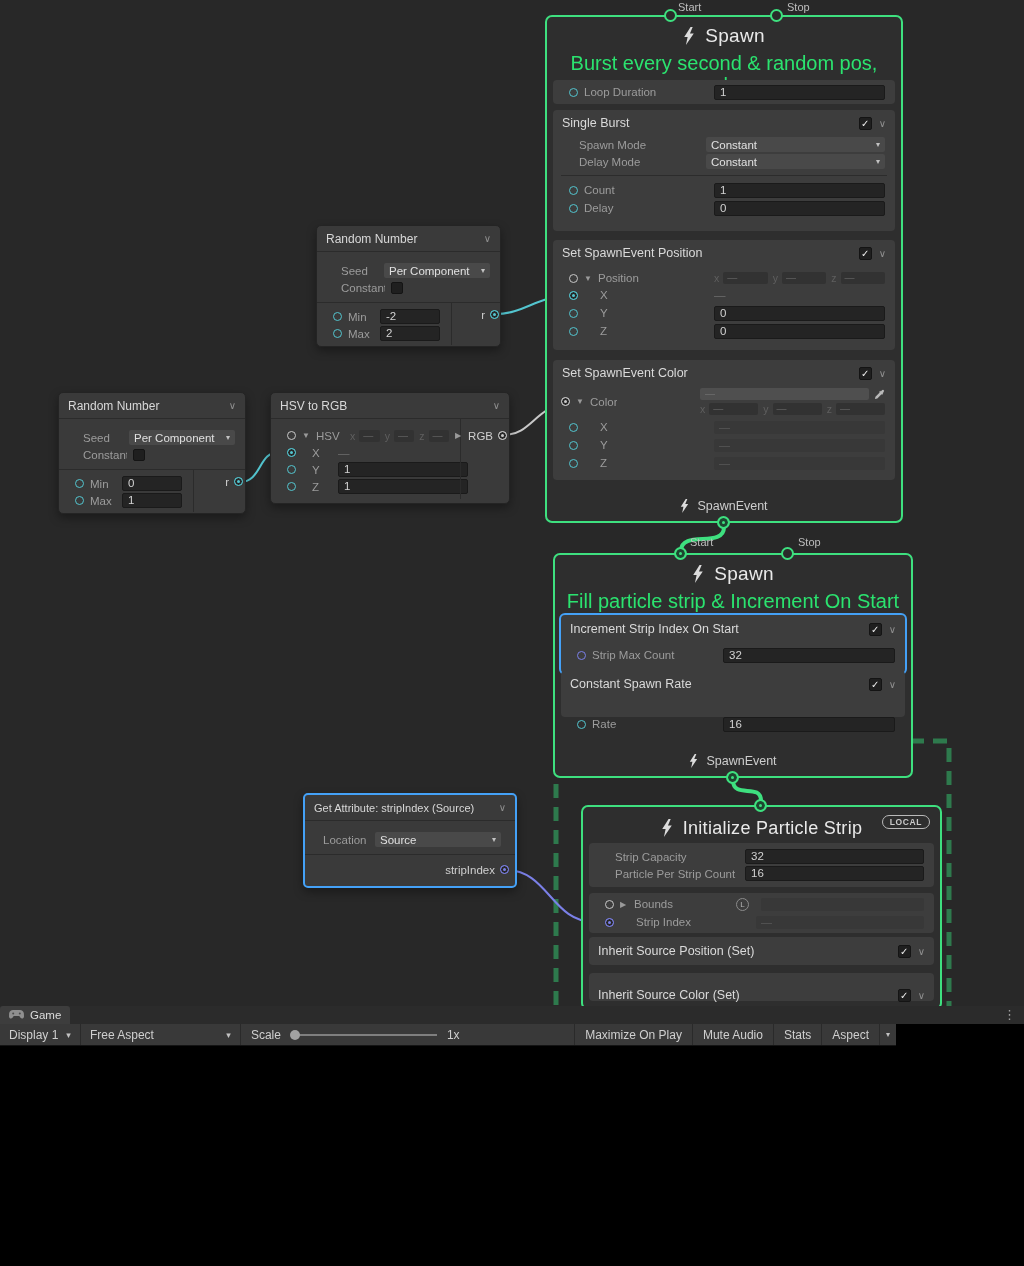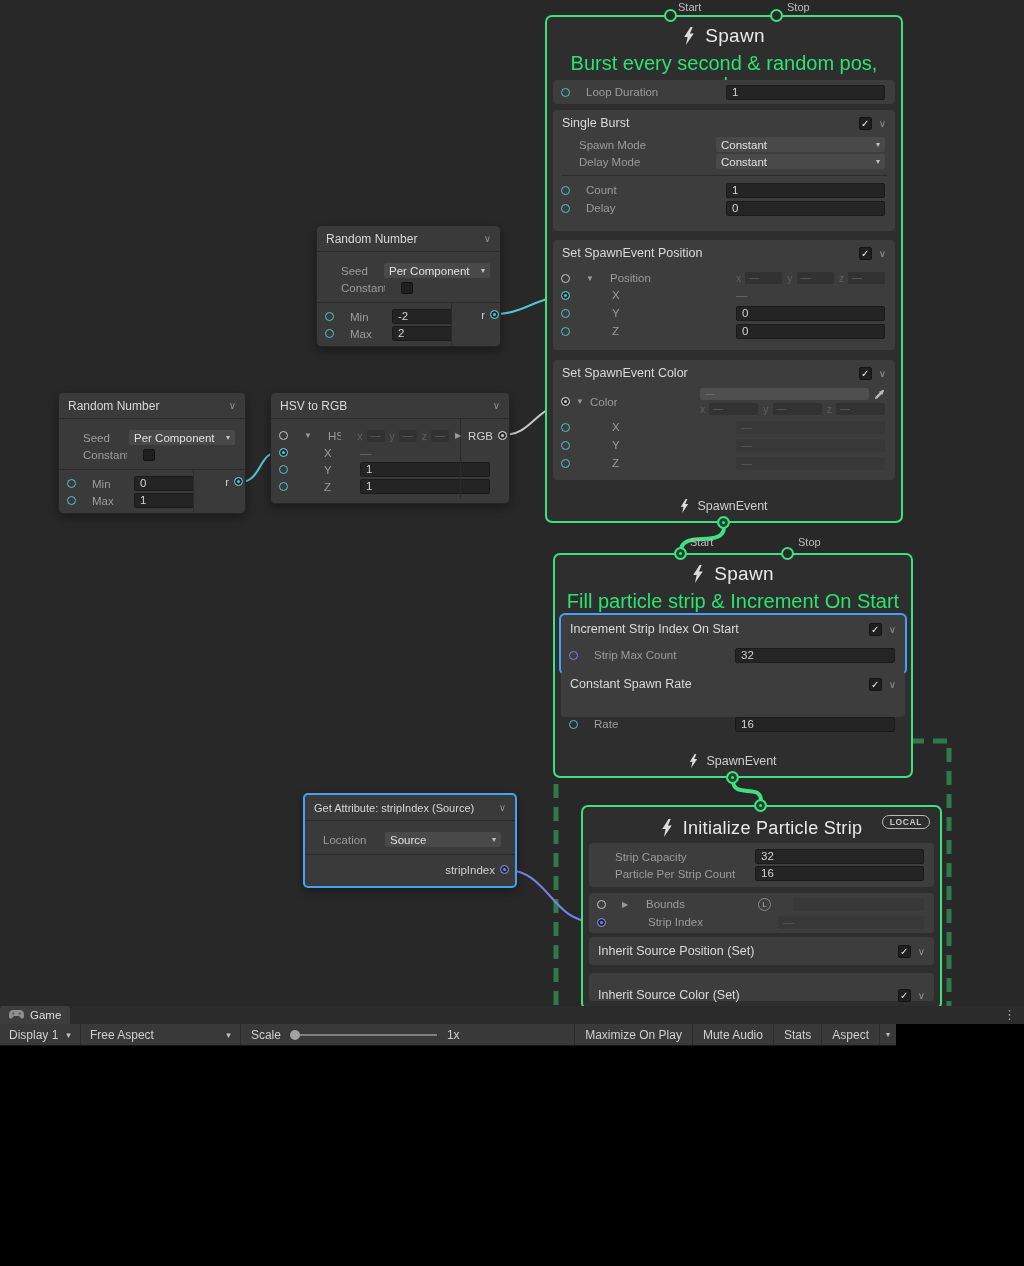--- a/index.html
+++ b/index.html
@@ -35,21 +35,21 @@
   .b19{width:12px;height:18px}.b14{width:9px;height:14px}
   .blk{position:absolute;left:6px;right:6px;background:#3d3d3d;border-radius:4px}
   .blk.sel{border:2px solid var(--blue);border-radius:6px;left:4px;right:4px}
   .bhead{display:flex;align-items:center;height:26px;padding:0 9px;color:#dadada;font-size:12.5px}
   .bhead.tall{height:28px}
   .bhead .sp{flex:1}
   .chk{width:13px;height:13px;background:#1f1f1f;border:1px solid #141414;border-radius:2px;
        color:#ececec;font-size:10px;line-height:12px;text-align:center;margin-right:7px}
   .chk.sm{width:12px;height:12px}
   .chev{color:#8f8f8f;font-size:10px}
-  .prow{display:flex;align-items:center;gap:16px;height:18px;padding:0 10px 0 8px;color:#9c9c9c;font-size:11.5px}
+  .prow{display:flex;align-items:center;gap:6px;height:18px;padding:0 10px 0 16px;color:#9c9c9c;font-size:11.5px}
   .prow.h16{height:16px}.prow.h17{height:17px}.prow.h20{height:20px}
   .prow.nop{padding-left:26px}
   .lab{white-space:nowrap;overflow:hidden}
   .lab.w{width:124px}.lab.wn{width:121px}.lab.wi{width:108px}.lab.wp{width:110px}
   .lab.w2{width:125px}.lab.w3{width:124px}.lab.w4{width:114px}
   .ind{width:10px;min-width:10px}
   .port{width:9px;height:9px;min-width:9px;border-radius:50%;border:1.5px solid var(--pc)}
   .port.f{background:var(--pc);box-shadow:inset 0 0 0 2px #272727}
   .p-cyan{--pc:var(--cyan)}.p-vio{--pc:var(--violet)}.p-gray{--pc:var(--grayp)}
   .fport{position:absolute;width:13px;height:13px;border-radius:50%;border:2px solid var(--green);

